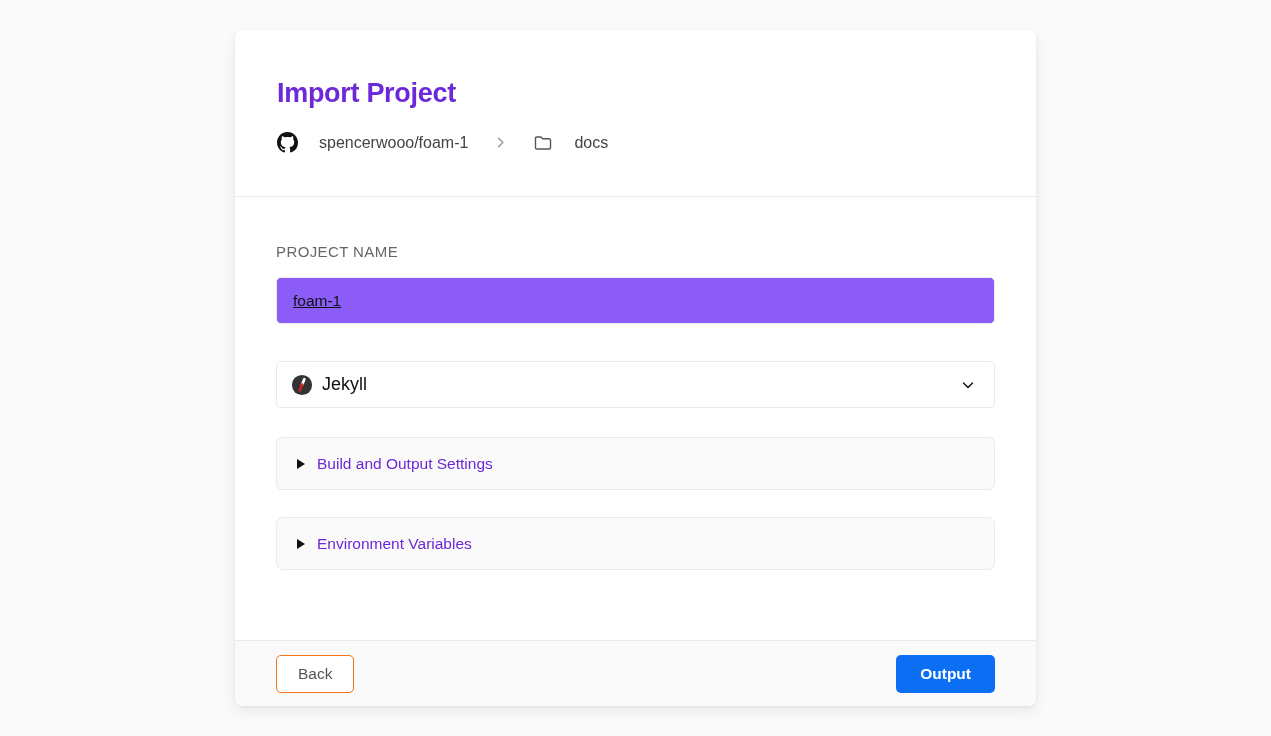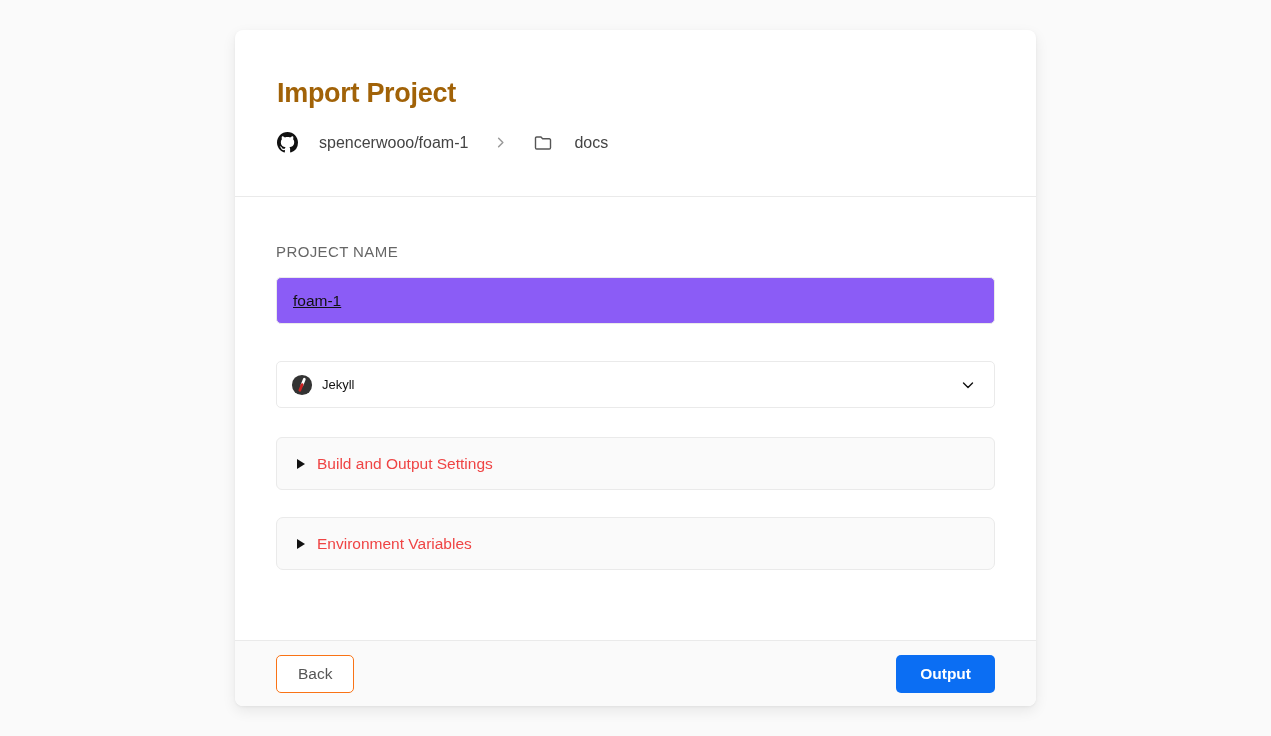--- a/index.html
+++ b/index.html
@@ -27,21 +27,21 @@
   .card-header {
     padding: 47px 42px 0 42px;
     height: 167px;
     border-bottom: 1px solid #eaeaea;
     flex: none;
   }
   .page-title {
     font-size: 27px;
     font-weight: 700;
     letter-spacing: -0.3px;
-    color: #a16207;
+    color: #6d28d9;
     line-height: 32px;
   }
   .breadcrumb {
     margin-top: 23px;
     display: flex;
     align-items: center;
     font-size: 16px;
     color: #444;
     gap: 12px;
   }
@@ -77,39 +77,39 @@
   }
   .select-box {
     width: 100%;
     height: 47px;
     border: 1px solid #eaeaea;
     border-radius: 5px;
     background: #fff;
     display: flex;
     align-items: center;
     padding: 0 18px 0 14px;
-    font-size: 13px;
+    font-size: 18px;
     color: #111;
     cursor: pointer;
     margin-bottom: 29px;
   }
   .select-box .framework-logo { width: 22px; height: 22px; margin-right: 9px; flex: none; }
   .select-box .spacer { flex: 1; }
   .select-box .chev { width: 16px; height: 16px; flex: none; }
   .accordion {
     width: 100%;
     height: 53px;
     background: #fafafa;
     border: 1px solid #eaeaea;
     border-radius: 6px;
     display: flex;
     align-items: center;
     padding: 0 20px;
     font-size: 15.5px;
-    color: #ef4444;
+    color: #6d28d9;
     cursor: pointer;
   }
   .accordion + .accordion { margin-top: 27px; border-radius: 7px; }
   .tri {
     width: 0; height: 0;
     border-top: 5.5px solid transparent;
     border-bottom: 5.5px solid transparent;
     border-left: 8px solid #111;
     margin-right: 12px;
     flex: none;

